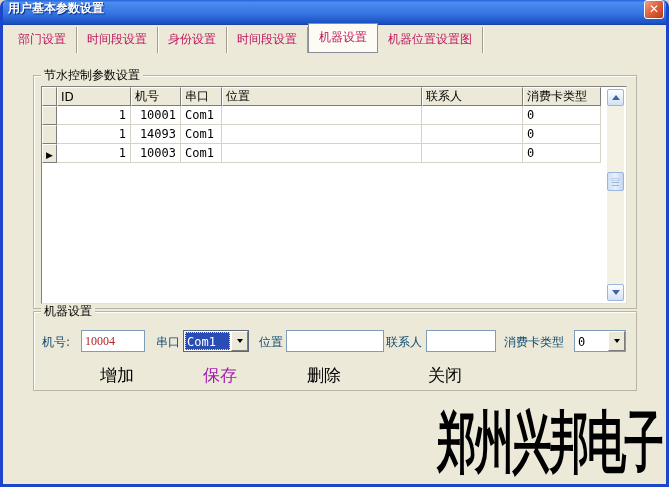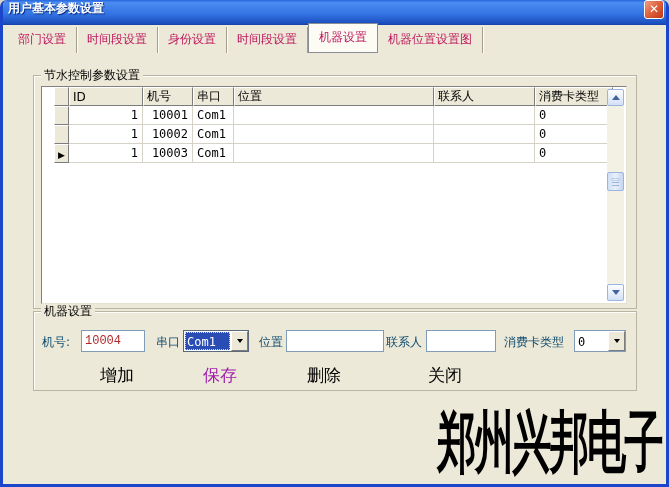--- a/index.html
+++ b/index.html
@@ -38,21 +38,21 @@
   .groupbox { position:absolute; border:1px solid #b9b5a5; box-shadow:1px 1px 0 #fffef8 inset; }
   .gb-legend {
     position:absolute; top:-8px; left:7px; background:#ece9d8; padding:0 3px;
     font-size:12px; color:#000; line-height:14px;
   }
   .gb-grid { left:30px; top:50px; width:604px; height:234px; }
   .gb-form { left:30px; top:286px; width:604px; height:80px; }
 
   .grid {
     position:absolute; left:7px; top:10px; width:586px; height:218px;
-    background:#fff; border:1px solid #828282; border-right-color:#e6e2d2; border-bottom-color:#e6e2d2;padding-left:12px;
+    background:#fff; border:1px solid #828282; border-right-color:#e6e2d2; border-bottom-color:#e6e2d2;
   }
   table.dbgrid { border-collapse:separate; border-spacing:0; table-layout:fixed; width:559px; }
   .dbgrid th, .dbgrid td { height:19px; overflow:hidden; white-space:nowrap; font-weight:normal; }
   .dbgrid th, td.selcell {
     background:#ece9d8;
     border-top:1px solid #fff; border-left:1px solid #fff;
     border-right:1px solid #7c7c7c; border-bottom:1px solid #7c7c7c;
     font-size:12px; text-align:left; padding:0 3px;
   }
   td.selcell { padding:0; text-align:center; }
@@ -76,21 +76,21 @@
   .sthumb {
     position:absolute; left:0; top:83px; width:17px; height:19px; border-radius:2px;
     background:linear-gradient(90deg,#cfe0f5,#e8f0fb,#c4d6ef); border:1px solid #9cb4e0; cursor:grab;
   }
   .sthumb:before { content:""; position:absolute; left:4px; right:4px; top:6px; height:1px;
     box-shadow:0 0 0 .5px #9ab2d8, 0 3px 0 0 #9ab2d8, 0 6px 0 0 #9ab2d8; }
 
   .flabel { position:absolute; font-size:12px; color:#0c4a6e; top:20px; line-height:21px; }
   .tinput {
     position:absolute; top:18px; height:22px; border:1px solid #7f9db9; background:#fff;
-    font-family:Liberation Mono, monospace; font-size:12px; padding:0 3px;
+    font-family:Liberation Serif, serif; font-size:12px; padding:0 3px;
   }
   .tinput.redtext { color:#b22626; }
   .combo {
     position:absolute; top:18px; height:22px; border:1px solid #5a6a7a; background:#fff;
     display:flex; align-items:stretch;
   }
   .combo .val { flex:1; font-family:"DejaVu Sans Mono","DejaVu Sans",monospace; font-size:12px;
     line-height:20px; padding:0 2px; margin:1px; }
   .combo .val.selected { background:#2a4db5; color:#fff; outline:1px dotted #f0e840; outline-offset:-1px; }
   .combo .drop {
@@ -159,21 +159,21 @@
             <td class="datacell num">1</td>
             <td class="datacell num">10001</td>
             <td class="datacell">Com1</td>
             <td class="datacell"></td>
             <td class="datacell"></td>
             <td class="datacell">0</td>
           </tr>
           <tr>
             <td class="selcell"></td>
             <td class="datacell num">1</td>
-            <td class="datacell num">10002</td>
+            <td class="datacell num">14093</td>
             <td class="datacell">Com1</td>
             <td class="datacell"></td>
             <td class="datacell"></td>
             <td class="datacell">0</td>
           </tr>
           <tr>
             <td class="selcell"><span class="row-arrow">▶</span></td>
             <td class="datacell num">1</td>
             <td class="datacell num">10003</td>
             <td class="datacell">Com1</td>

